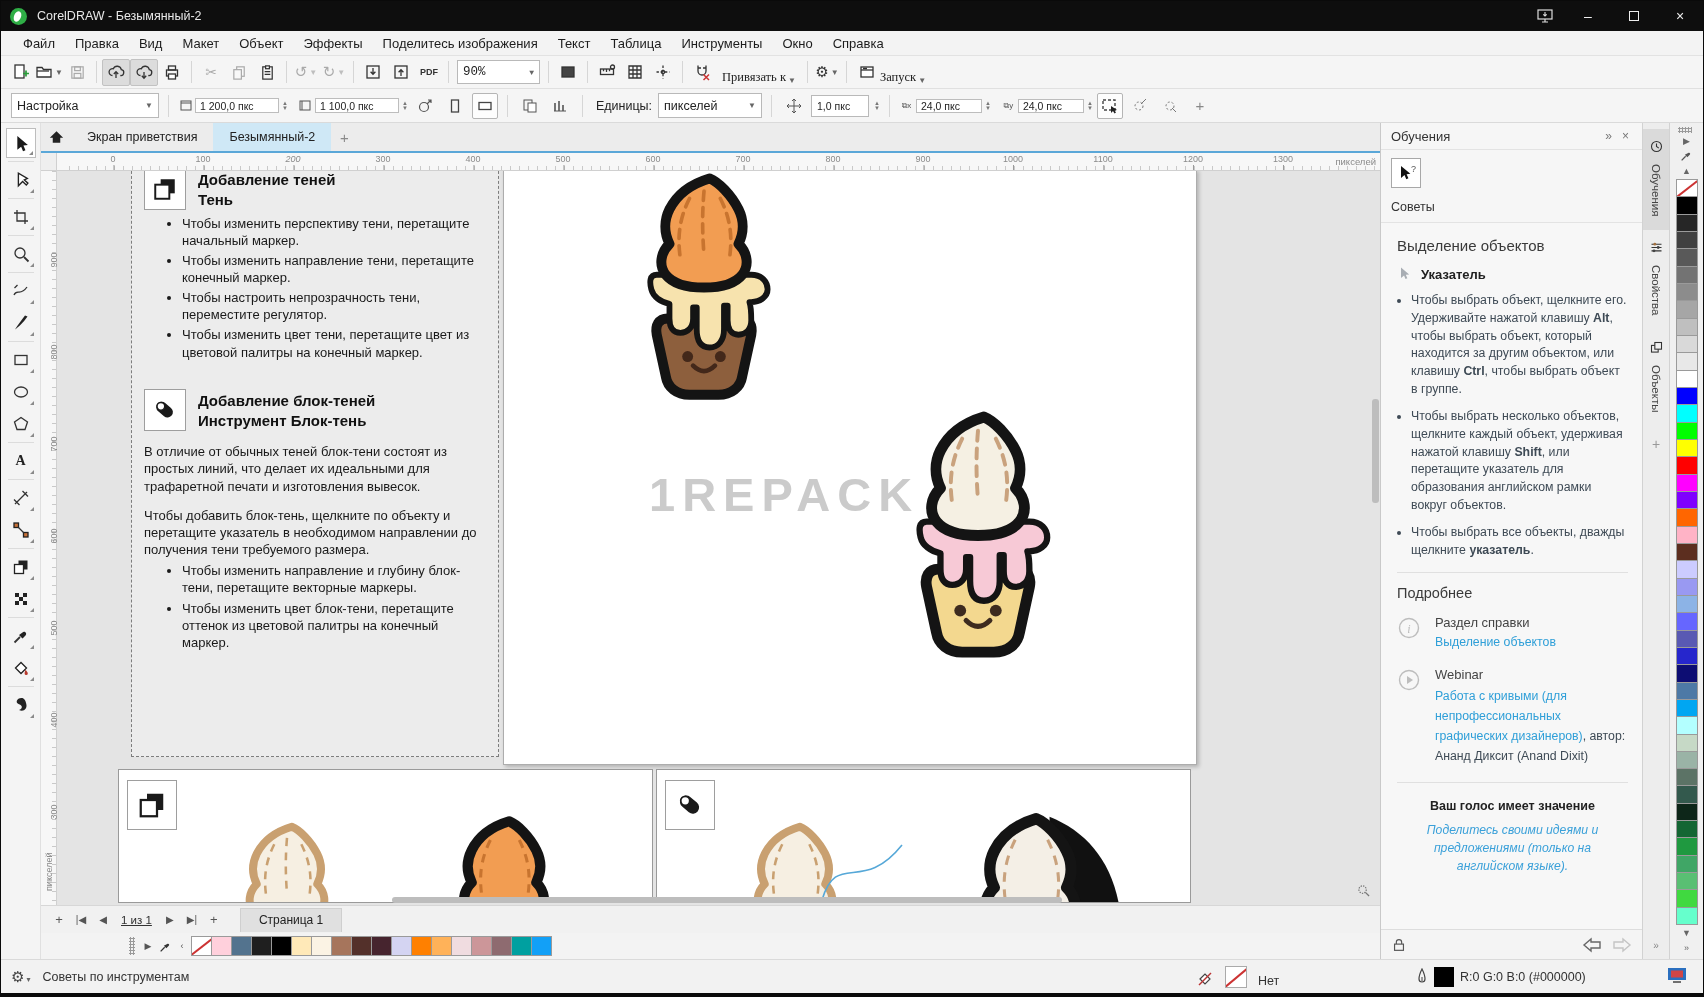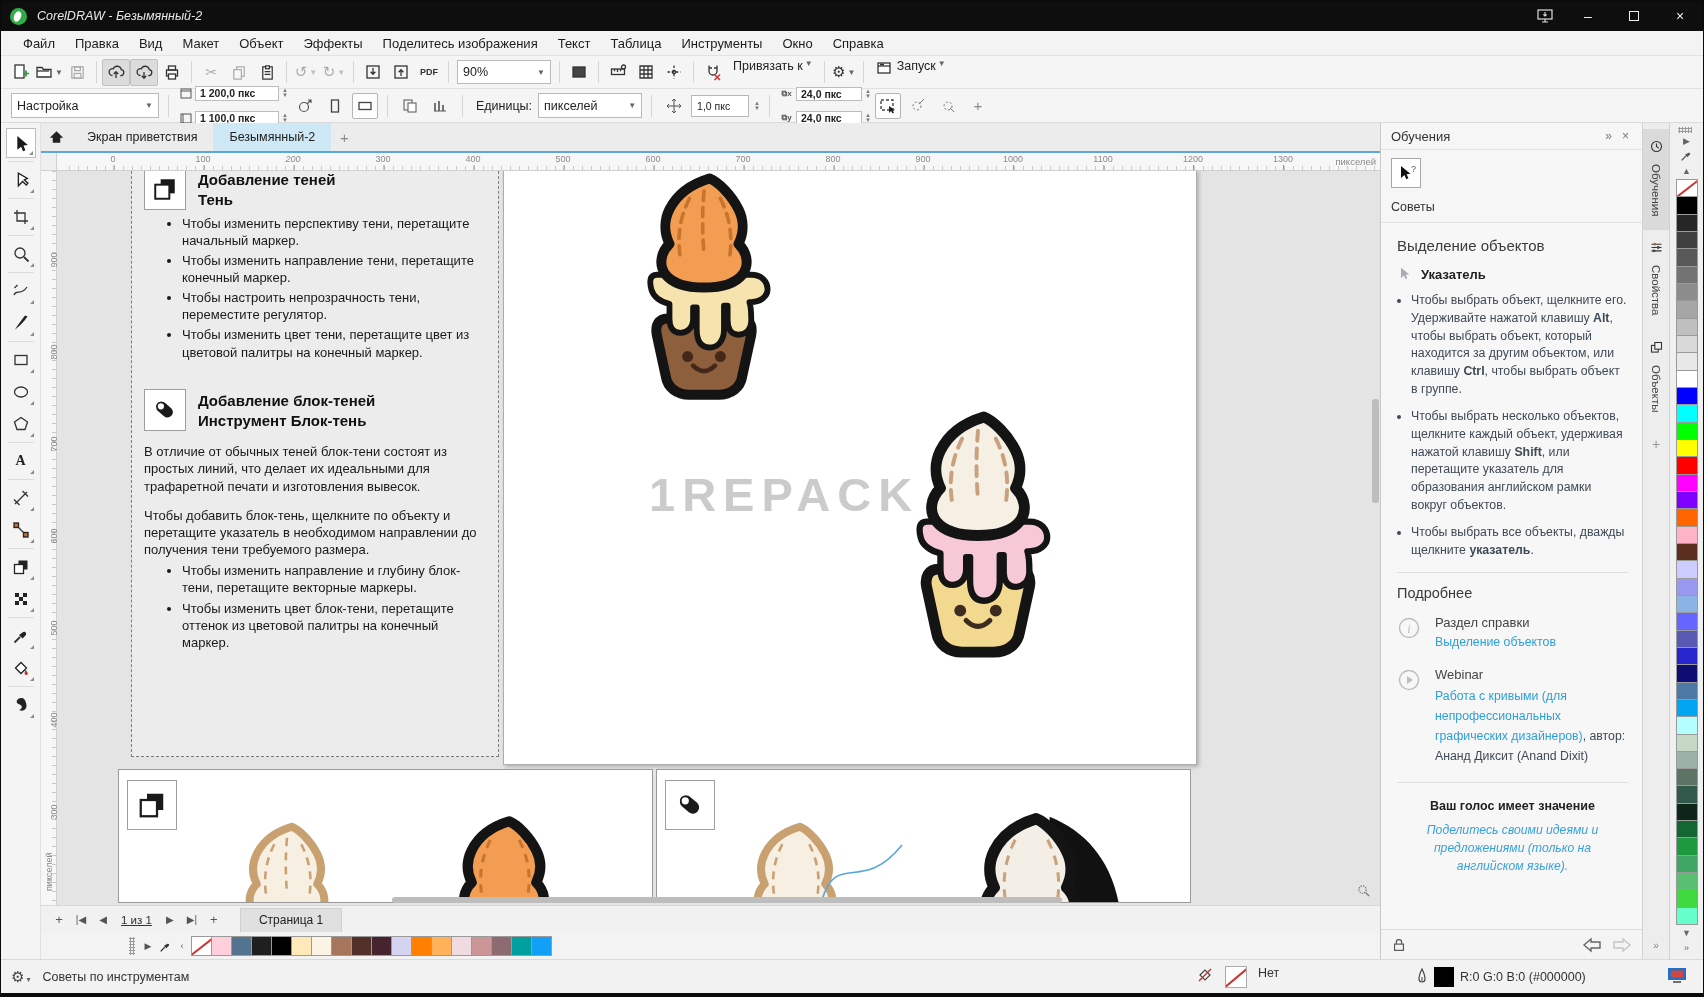--- a/index.html
+++ b/index.html
@@ -4,48 +4,48 @@
 <style>
   * { margin:0; padding:0; box-sizing:border-box; }
   html,body { background:#000; }
   body { font-family:"Liberation Sans", sans-serif; }
   .app { width:1704px; height:997px; background:#f5f5f5; overflow:hidden; display:flex; flex-direction:column; border:1px solid #0a0a0a; }
 
   
   .titlebar { height:30px; background:#0e0e0e; display:flex; align-items:center; flex:0 0 auto; }
   .logo { width:17px; height:17px; border-radius:50%; background:#2fae46; margin-left:9px; position:relative; }
   .logo::after { content:""; position:absolute; left:4px; top:3px; width:7px; height:11px; border-radius:50%; background:#fff; transform:rotate(22deg); }
-  .title-text { color:#e8e8e8; font-size:12.5px; margin-left:10px;font-style:italic; }
+  .title-text { color:#e8e8e8; font-size:12.5px; margin-left:10px; }
   .title-spacer { flex:1; }
   .title-ico { width:40px; height:30px; display:flex; align-items:center; justify-content:center; color:#e0e0e0; }
   .win-btn { width:46px; height:30px; display:flex; align-items:center; justify-content:center; color:#eee; font-size:14px; }
   .win-btn .maxbox { width:10px; height:10px; border:1.3px solid #eee; display:block; }
 
   
   .menubar { height:25px; background:#f3f3f3; display:flex; align-items:center; padding-left:12px; border-bottom:1px solid #e2e2e2; flex:0 0 auto; }
   .menu-item { font-size:13px; color:#1c1c1c; padding:3px 10px;text-align:right; }
 
   
   .toolbar { height:33px; background:#f5f5f5; display:flex; align-items:center; padding-left:6px; border-bottom:1px solid #e0e0e0; flex:0 0 auto; }
   .tb-btn { min-width:28px; height:27px; display:flex; align-items:center; justify-content:center; border-radius:2px; color:#333; position:relative; }
   .tb-btn svg { display:block; }
   .tb-btn.pressed { background:#dcdcdc; border:1px solid #c2c2c2; }
   .tb-btn.disabled { opacity:.38; }
   .tb-sep { width:1px; height:22px; background:#d6d6d6; margin:0 5px; flex:0 0 auto; }
   .caret { font-size:8px; color:#666; margin-left:2px; }
   .combo { height:24px; background:#fff; border:1px solid #b9b9b9; display:flex; align-items:center; font-size:12.5px; color:#222; padding:0 5px; }
   .combo .cval { flex:1; }
-  .zoom-combo { width:94px; margin:0 3px; }
-  .text-btn { display:flex; align-items:flex-start; height:26px; padding:0 6px; font-size:12.5px; color:#222; }
+  .zoom-combo { width:83px; margin:0 3px;font-family:Liberation Mono, monospace; }
+  .text-btn { display:flex; align-items:flex-end; height:26px; padding:0 6px; font-size:12.5px; color:#222;font-family:Liberation Serif, serif; }
   .pdf-txt { font-size:9px; font-weight:bold; color:#333; line-height:1; text-align:center; }
 
   
   .propbar { height:34px; background:#f5f5f5; display:flex; align-items:center; padding-left:10px; border-bottom:1px solid #dadada; flex:0 0 auto; gap:4px; }
   .preset-combo { width:148px; height:25px; }
-  .pb-group { display:flex; flex-direction:column; gap:10px;font-weight:bold; }
+  .pb-group { display:flex; flex-direction:row; gap:10px; }
   .pb-row { display:flex; align-items:center; gap:2px; }
   .pb-ico { width:15px; height:13px; display:flex; align-items:center; justify-content:center; color:#444; }
   .num-box { width:84px; height:15px; background:#fff; border:1px solid #bdbdbd; font-size:10.5px; color:#222; display:flex; align-items:center; padding-left:4px; }
   .spin { display:flex; flex-direction:column; font-size:6px; color:#777; line-height:5px; margin-left:1px; }
   .pb-btn { width:26px; height:26px; display:flex; align-items:center; justify-content:center; color:#333; border-radius:2px; }
   .pb-btn.framed { border:1px solid #b5b5b5; background:#fdfdfd; }
   .pb-label { font-size:12.5px; color:#222; margin:0 2px 0 4px; }
   .units-combo { width:104px; height:25px; }
   .nudge-box { width:58px; height:22px; }
   .small-num { width:66px; height:14px; }
@@ -123,21 +123,21 @@
   .handle-dots { width:6px; height:18px; background-image:radial-gradient(#9a9a9a 1px, transparent 1.2px); background-size:3px 3px; margin-right:4px; }
   .dp-btn { width:16px; height:20px; display:flex; align-items:center; justify-content:center; color:#555; font-size:9px; }
   .dswatch { width:21px; height:20px; border:1px solid #9a9a9a; margin-right:-1px; }
   .swatch-none { background:#fff; position:relative; overflow:hidden; }
   .swatch-none::after { content:""; position:absolute; left:-3px; right:-3px; top:50%; height:1.6px; background:#cc3333; transform:rotate(-38deg); }
 
   
   .statusbar { height:37px; background:#f2f2f2; border-top:1px solid #dadada; display:flex; align-items:center; position:relative; flex:0 0 auto; border-bottom:3px solid #0a0a0a; }
   .sb-gear { margin-left:10px; font-size:15px; color:#444; }
   .sb-text { font-size:12.5px; color:#333; margin-left:12px; }
-  .sb-fill { position:absolute; left:1195px; display:flex; align-items:flex-start; gap:11px; }
+  .sb-fill { position:absolute; left:1195px; display:flex; align-items:flex-end; gap:11px; }
   .sb-nofill { width:22px; height:22px; background:#fff; border:1px solid #aaa; position:relative; overflow:hidden; }
   .sb-nofill::after { content:""; position:absolute; left:-4px; right:-4px; top:50%; height:1.8px; background:#cc3333; transform:rotate(-40deg); }
   .sb-outline { position:absolute; left:1415px; display:flex; align-items:center; gap:6px; }
   .sb-black { width:20px; height:20px; background:#000; }
   .sb-val { font-size:12.5px; color:#333; }
   .sb-monitor { position:absolute; right:16px; }
 
   
   .right-col { flex:0 0 auto; display:flex; }
   .docker { width:262px; background:#f6f6f6; border-left:1px solid #c9c9c9; display:flex; flex-direction:column; }

